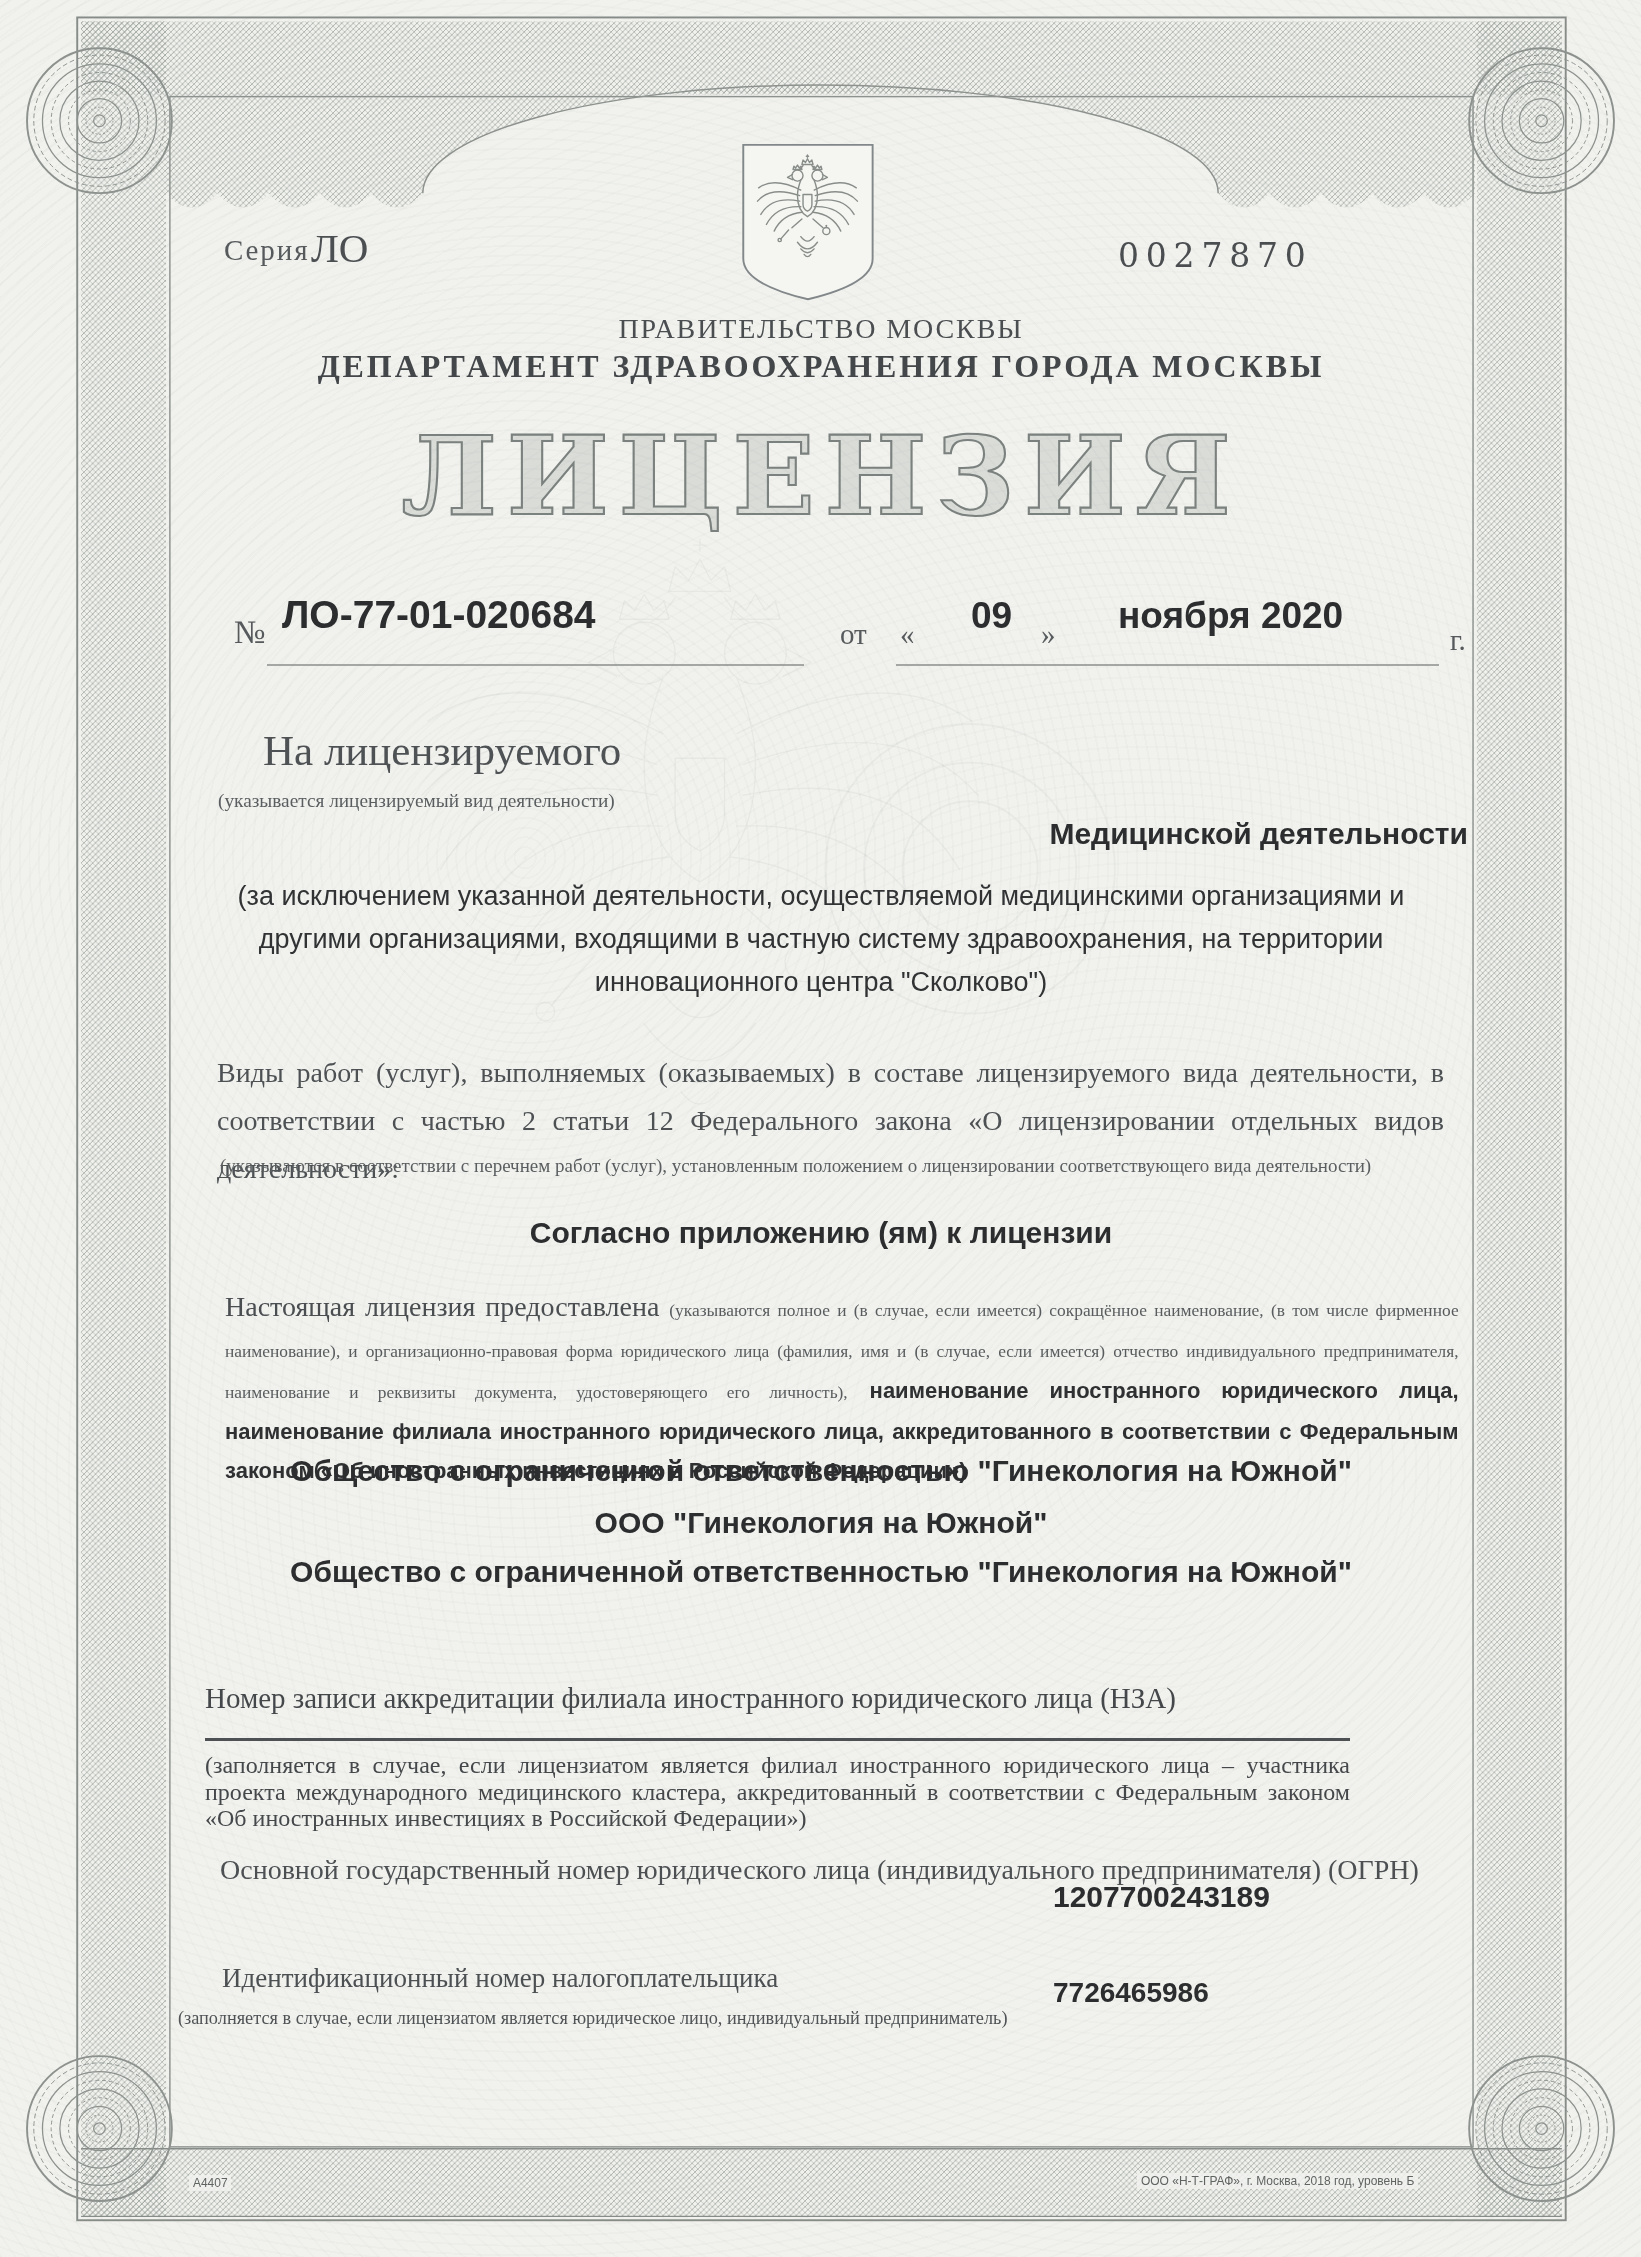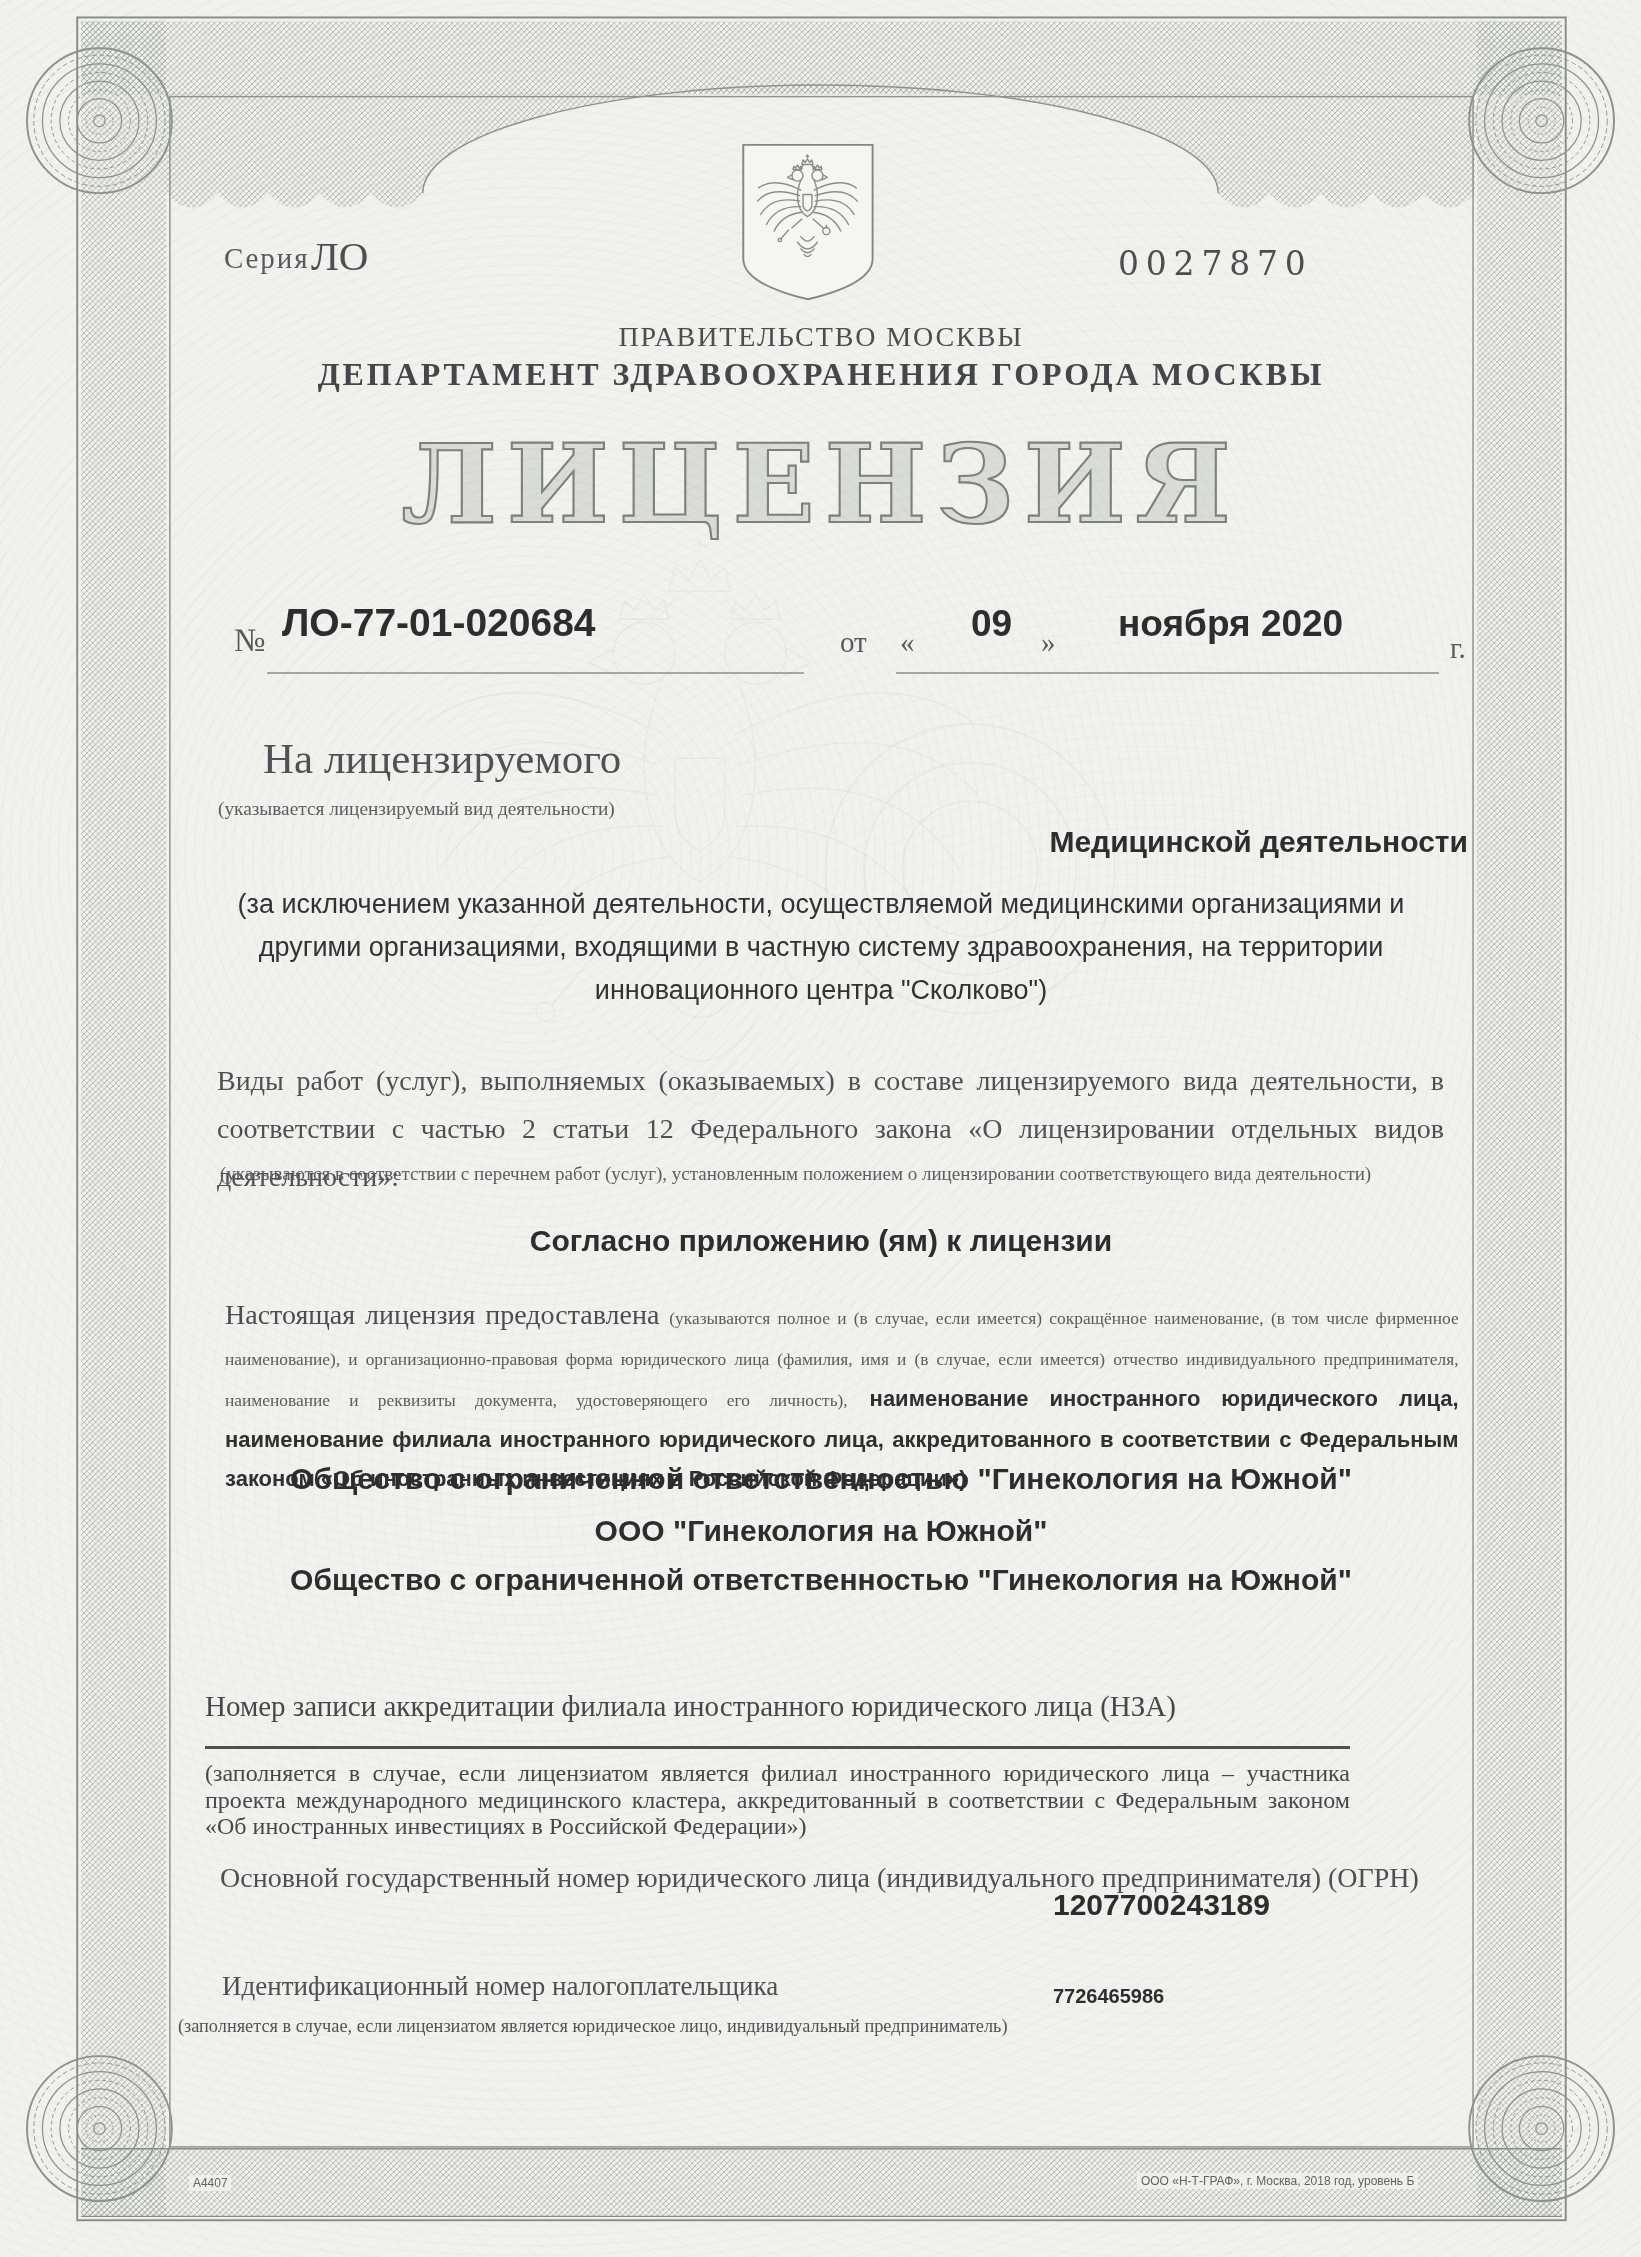--- a/index.html
+++ b/index.html
@@ -4,21 +4,21 @@
 <style>
   html,body{margin:0;padding:0;background:#cfcfcb;}
   .page{
     position:relative;width:1641px;height:2257px;margin:0 auto;
     background:#f1f2ee;overflow:hidden;
     font-family:"Liberation Serif","DejaVu Serif",serif;color:#4c5053;
     background-image:repeating-radial-gradient(circle at 32% 38%,rgba(140,146,142,0.045) 0 1.9px,transparent 1.9px 9.7px),
                      repeating-radial-gradient(circle at 70% 65%,rgba(140,146,142,0.035) 0 1.9px,transparent 1.9px 11.6px);
   }
   .frame{position:absolute;left:0;top:0;width:1641px;height:2257px;pointer-events:none;}
-  .content{position:absolute;left:174px;top:12px;width:1294px;height:2007px;}
+  .content{position:absolute;left:174px;top:4px;width:1294px;height:2007px;}
   .abs{position:absolute;}
   .ctr{left:0;width:100%;text-align:center;}
   .sans{font-family:"Liberation Sans","DejaVu Sans",sans-serif;}
   .bold{font-weight:700;}
   .ink{color:#2b2d2f;}
 
   .series-label{font-size:29px;letter-spacing:1.9px;color:#565a5c;}
   .series-value{font-size:41px;color:#4b4f52;}
   .form-number{font-size:33px;letter-spacing:6.8px;color:#4b4e50;font-family:"DejaVu Serif",serif;}
   .authority1{font-size:28px;letter-spacing:1.9px;color:#4b4e51;}
@@ -196,21 +196,21 @@
     <div class="abs ctr sans bold ink licensee" style="top:1551px;">Общество с ограниченной ответственностью "Гинекология на Южной"</div>
 
     <div class="abs nza-head" style="left:31px;top:1678px;">Номер записи аккредитации филиала иностранного юридического лица (НЗА)</div>
     <div class="abs rule" style="left:31px;top:1734px;width:1145px;"></div>
     <div class="abs nza-note" style="left:0;top:1748px;width:1294px;padding:0 118px 0 31px;box-sizing:border-box;">(заполняется в случае, если лицензиатом является филиал иностранного юридического лица – участника проекта международного медицинского кластера, аккредитованный в соответствии с Федеральным законом «Об иностранных инвестициях в Российской Федерации»)</div>
 
     <div class="abs ogrn-label" style="left:46px;top:1850px;">Основной государственный номер юридического лица (индивидуального предпринимателя) (ОГРН)</div>
     <div class="abs sans bold ink big-num" style="left:879px;top:1876px;">1207700243189</div>
 
     <div class="abs inn-label" style="left:48px;top:1959px;">Идентификационный номер налогоплательщика</div>
-    <div class="abs sans bold ink big-num" style="left:879px;top:1973px;font-size:20px;">7726465986</div>
+    <div class="abs sans bold ink big-num" style="left:879px;top:1973px;font-size:28px;">7726465986</div>
     <div class="abs fine" style="left:3.9px;top:2004px;">(заполняется в случае, если лицензиатом является юридическое лицо, индивидуальный предприниматель)</div>
 
   </div>
 
   <span class="abs footer-txt" style="left:189px;top:2175px;">А4407</span>
   <span class="abs footer-txt" style="left:1137px;top:2173px;">ООО «Н-Т-ГРАФ», г. Москва, 2018 год, уровень Б</span>
 
 </div>
 
 

